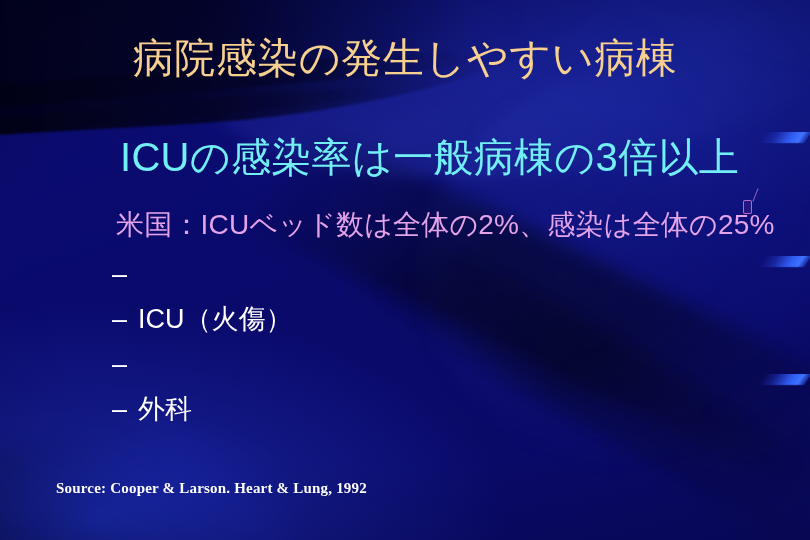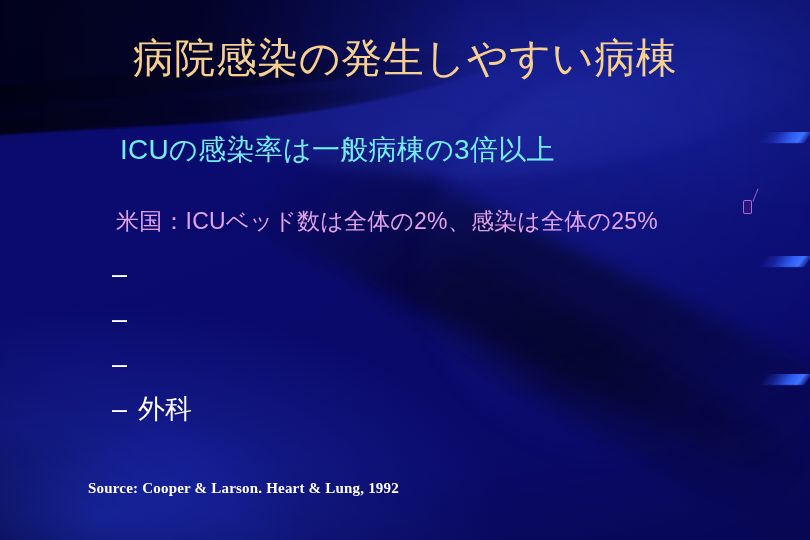--- a/index.html
+++ b/index.html
@@ -153,31 +153,31 @@
     font-size: 41px;
     line-height: 1.12;
     letter-spacing: 0.5px;
     white-space: nowrap;
   }
   .subtitle {
     position: absolute;
     left: 120px;
     top: 134px;
     color: #72eef5;
-    font-size: 28px;
+    font-size: 40px;
     line-height: 1.15;
     letter-spacing: 0.3px;
     white-space: nowrap;
   }
   .lead-line {
     position: absolute;
     left: 116px;
     top: 208px;
     color: #e4a3e8;
-    font-size: 23px;
+    font-size: 28px;
     line-height: 1.2;
     letter-spacing: 0.2px;
     white-space: nowrap;
   }
   .bullets {
     position: absolute;
     left: 112px;
     top: 252px;
     margin: 0;
     padding: 0;
@@ -193,21 +193,21 @@
     align-items: center;
   }
   .bullet .dash {
     display: inline-block;
     width: 26px;
     color: #ffffff;
     font-size: 27px;
   }
   .source {
     position: absolute;
-    left: 88px;
+    left: 56px;
     top: 480px;
     color: #ffffff;
     font-family: "Liberation Serif", "DejaVu Serif", serif;
     font-weight: bold;
     font-size: 15px;
     letter-spacing: 0.2px;
     white-space: nowrap;
   }
 </style>
 </head>
@@ -240,20 +240,21 @@
     <div class="subtitle">ICUの感染率は一般病棟の3倍以上</div>
 
     <div class="lead-line">米国：ICUベッド数は全体の2%、感染は全体の25%</div>
 
     <ul class="bullets">
       <li class="bullet">
         <span class="dash">–</span>
       </li>
       <li class="bullet">
         <span class="dash">–</span>
+        <span>ICU（火傷）</span>
       </li>
       <li class="bullet">
         <span class="dash">–</span>
       </li>
       <li class="bullet">
         <span class="dash">–</span>
         <span>外科</span>
       </li>
     </ul>
 

